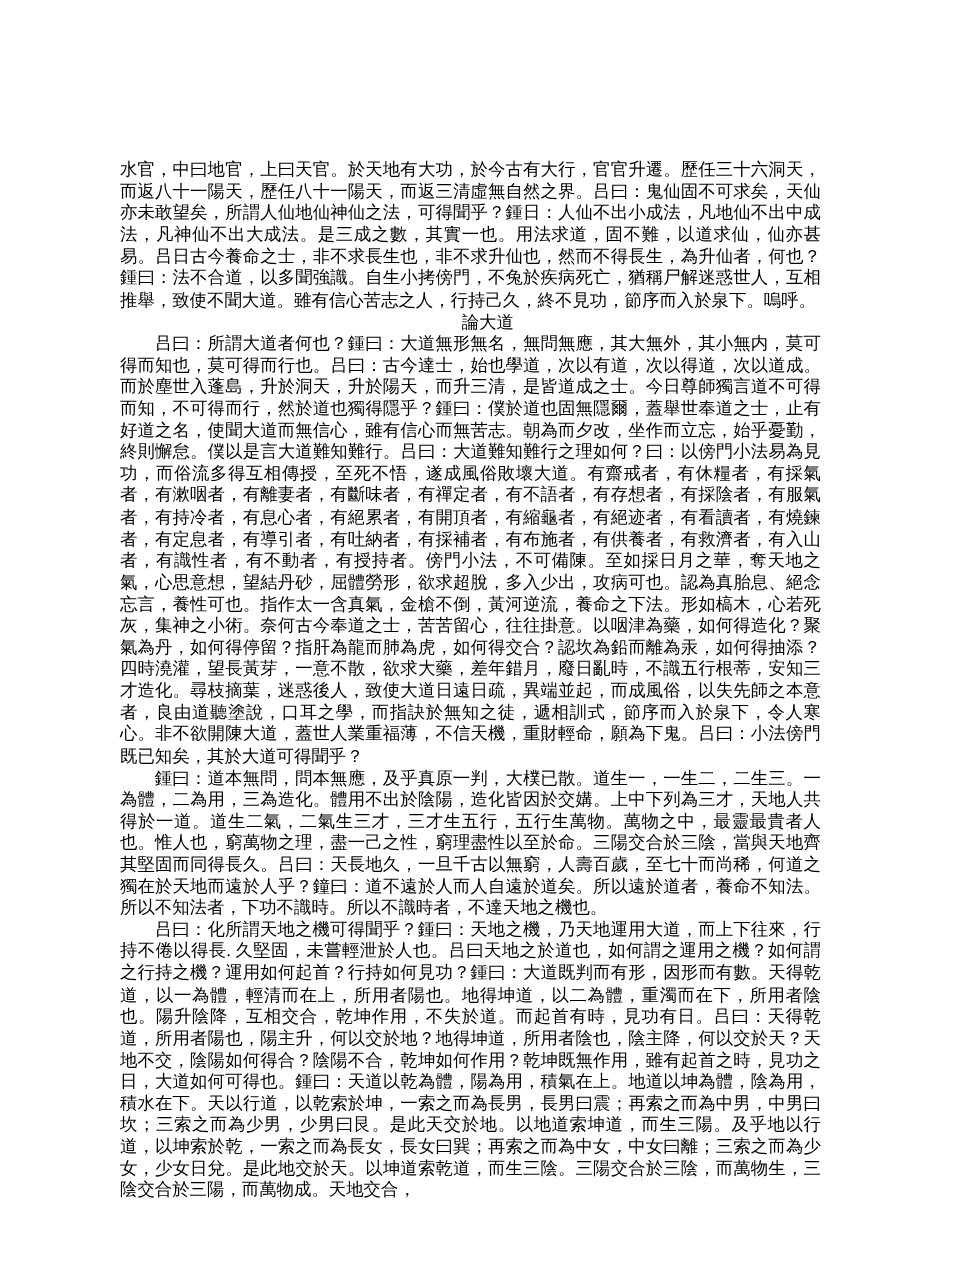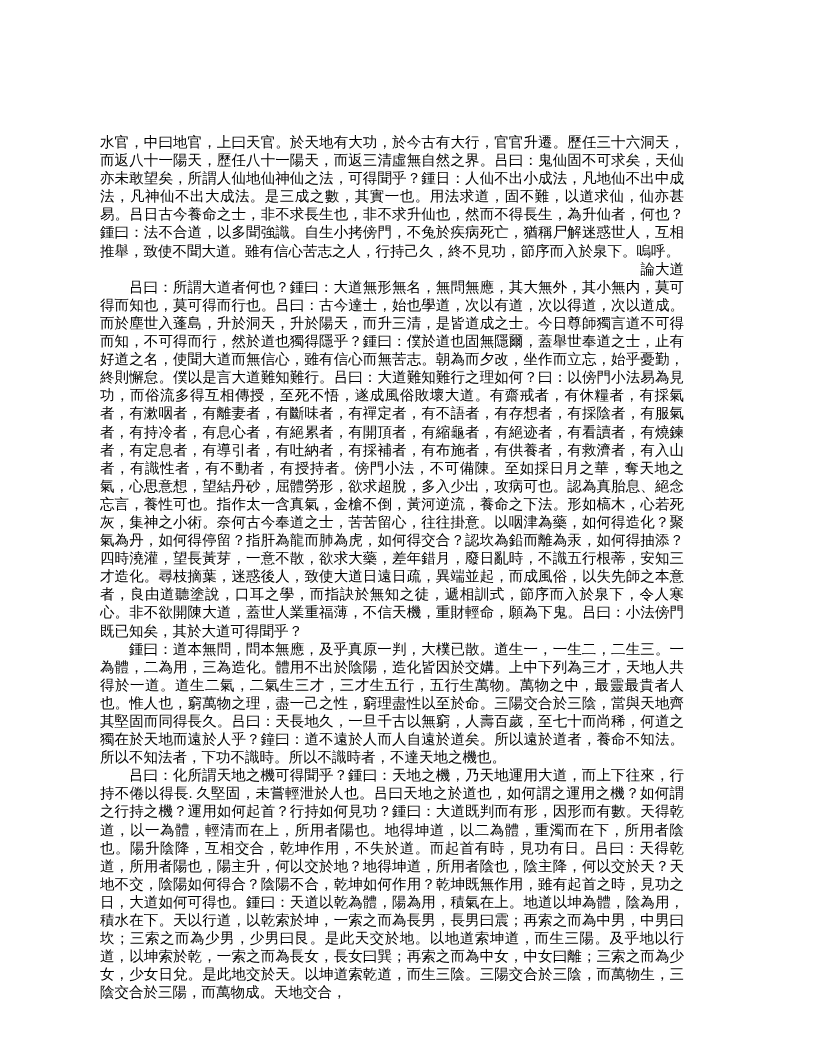--- a/index.html
+++ b/index.html
@@ -30,21 +30,21 @@
   .para {
     margin: 0;
     text-indent: 2em;
   }
   .para.no-indent {
     text-indent: 0;
   }
   .heading {
     margin: 0;
     padding-left: 2em;
-    text-align: right;
+    text-align: center;
     font-weight: normal;
     font-size: 14.5px;
     line-height: 18.1px;
   }
 </style>
 </head>
 <body>
 
 <div class="page">
   <div class="doc-body">

